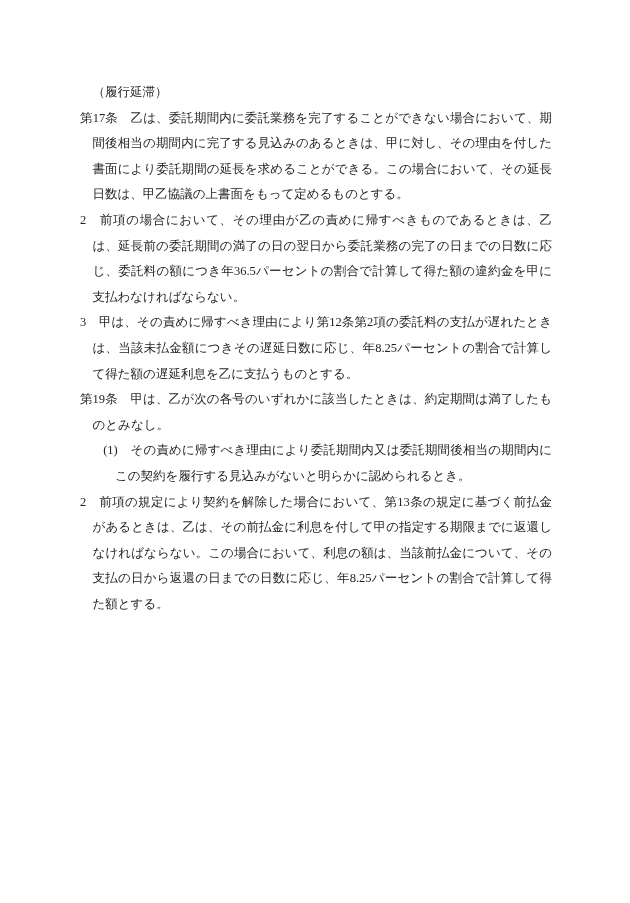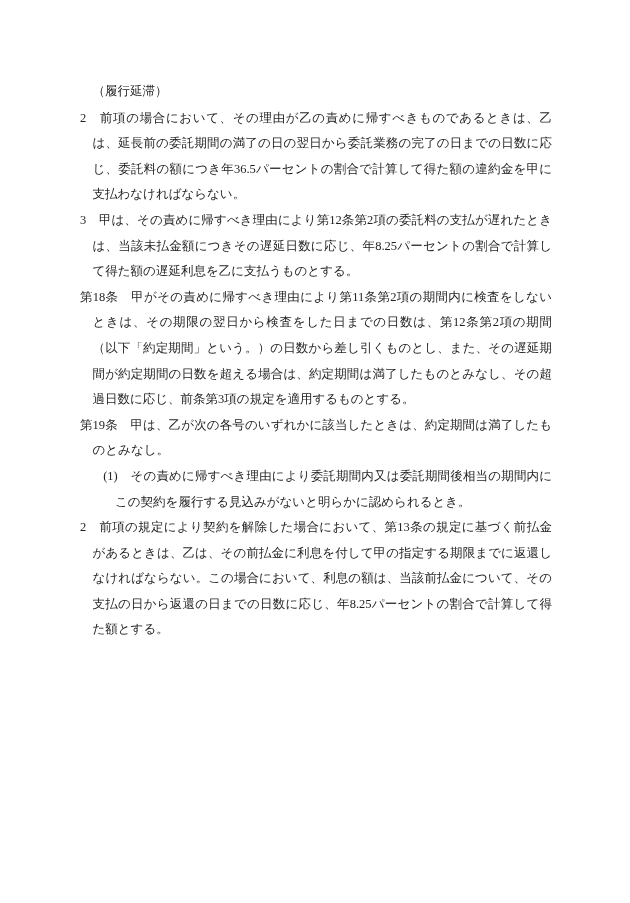--- a/index.html
+++ b/index.html
@@ -25,39 +25,38 @@
     color: #1f1f1f;
     text-align: justify;
   }
   .para {
     margin: 0;
     padding: 0;
   }
   
   .para.heading {
     text-indent: 1em;
-    font-family: Liberation Mono, monospace;
   }
   
   .para.article {
     padding-left: 1em;
     text-indent: -1em;
   }
   
   .para.item {
     padding-left: 2.8em;
     text-indent: -0.95em;
   }
 </style>
 </head>
 <body>
 
 <div class="page">
   <div class="content">
     <p class="para heading">（履行延滞）</p>
+    <p class="para article">第17条　乙は、委託期間内に委託業務を完了することができない場合において、期間後相当の期間内に完了する見込みのあるときは、甲に対し、その理由を付した書面により委託期間の延長を求めることができる。この場合において、その延長日数は、甲乙協議の上書面をもって定めるものとする。</p>
     <p class="para article">2　前項の場合において、その理由が乙の責めに帰すべきものであるときは、乙は、延長前の委託期間の満了の日の翌日から委託業務の完了の日までの日数に応じ、委託料の額につき年36.5パーセントの割合で計算して得た額の違約金を甲に支払わなければならない。</p>
     <p class="para article">3　甲は、その責めに帰すべき理由により第12条第2項の委託料の支払が遅れたときは、当該未払金額につきその遅延日数に応じ、年8.25パーセントの割合で計算して得た額の遅延利息を乙に支払うものとする。</p>
-    <p class="para article">第18条　甲がその責めに帰すべき理由により第11条第2項の期間内に検査をしないときは、その期限の翌日から検査をした日までの日数は、第12条第2項の期間（以下「約定期間」という。）の日数から差し引くものとし、また、その遅延期間が約定期間の日数を超える場合は、約定期間は満了したものとみなし、その超過日数に応じ、前条第3項の規定を適用するものとする。</p>
     <p class="para article">第19条　甲は、乙が次の各号のいずれかに該当したときは、約定期間は満了したものとみなし。</p>
     <p class="para item">(1)　その責めに帰すべき理由により委託期間内又は委託期間後相当の期間内にこの契約を履行する見込みがないと明らかに認められるとき。</p>
     <p class="para article">2　前項の規定により契約を解除した場合において、第13条の規定に基づく前払金があるときは、乙は、その前払金に利息を付して甲の指定する期限までに返還しなければならない。この場合において、利息の額は、当該前払金について、その支払の日から返還の日までの日数に応じ、年8.25パーセントの割合で計算して得た額とする。</p>
   </div>
 </div>
 
 </body></html>

